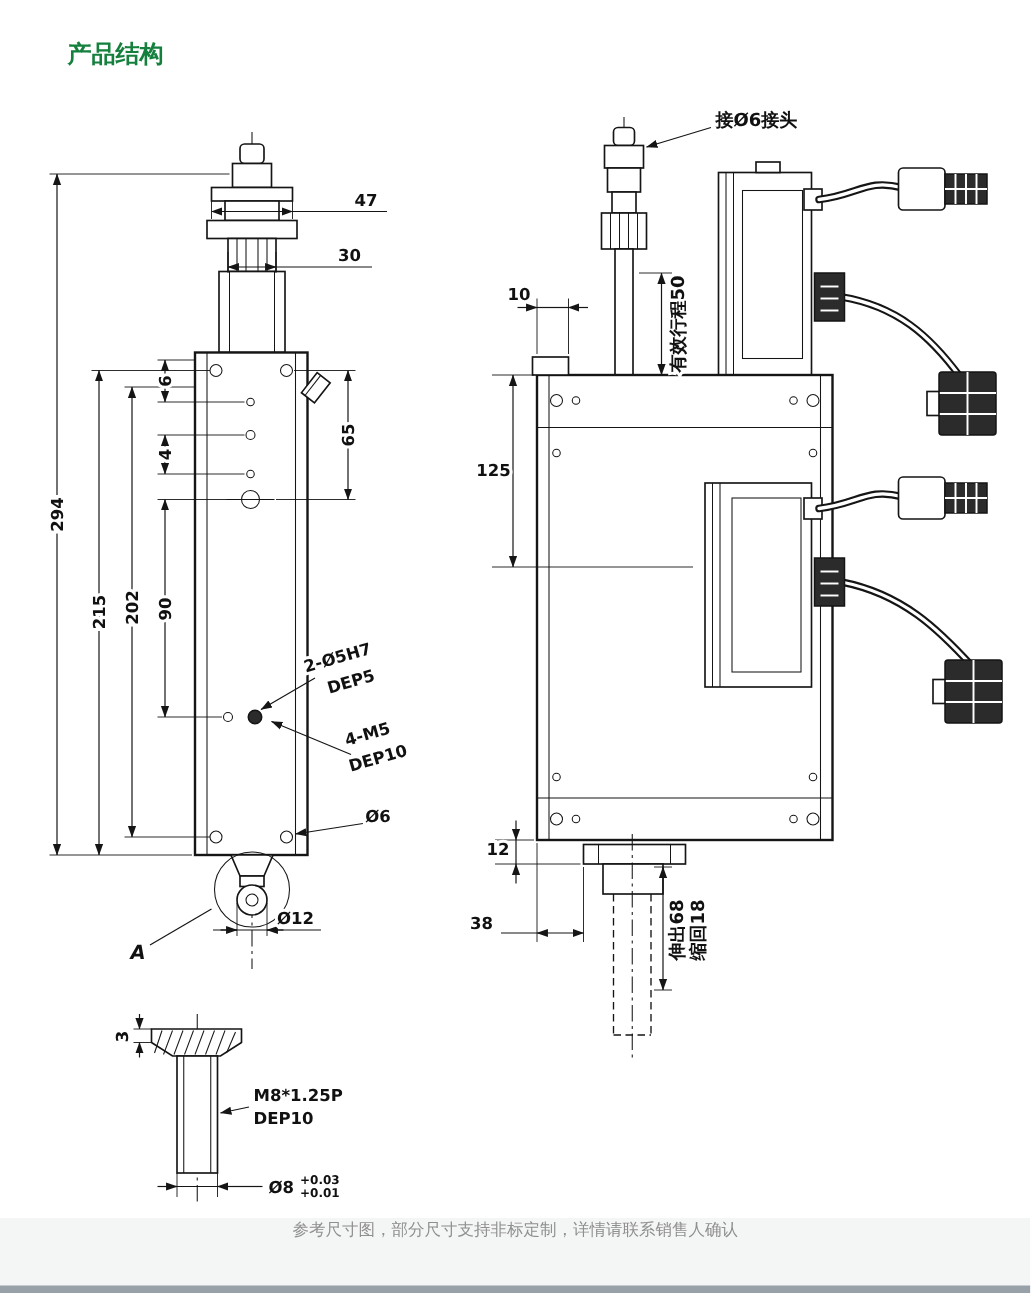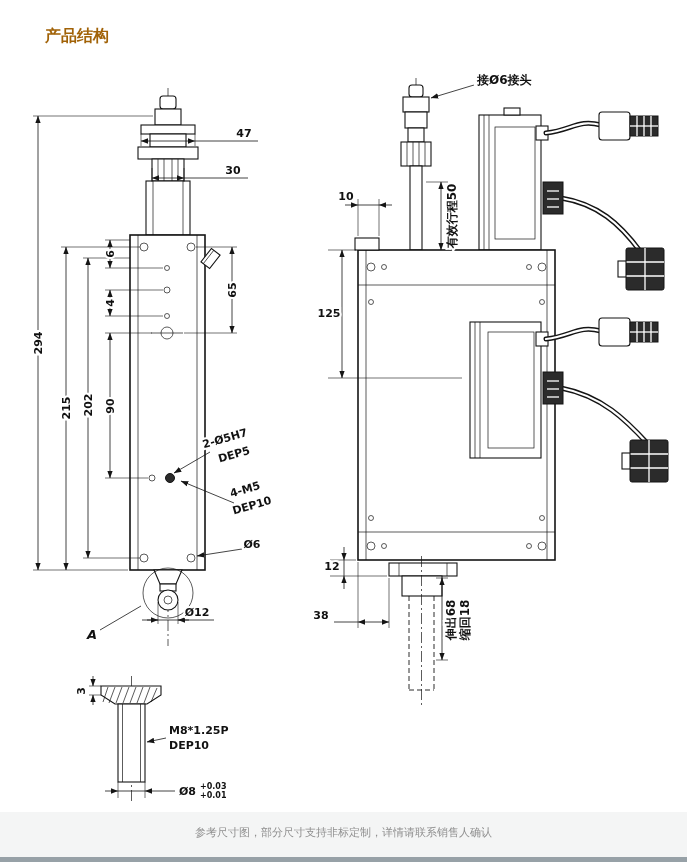--- a/index.html
+++ b/index.html
@@ -1,21 +1,21 @@
 <!DOCTYPE html>
 <html><head>
 <meta charset="utf-8">
 <style>
   html,body { margin:0; padding:0; background:#ffffff; }
   .page { position:relative; width:687px; height:862px; background:#ffffff; overflow:hidden;
           font-family:"DejaVu Sans","Liberation Sans",sans-serif; }
-  .title { position:absolute; left:45px; top:26px; font-size:16px; font-weight:bold; color:#a16207; }
+  .title { position:absolute; left:45px; top:26px; font-size:16px; font-weight:bold; color:#15803d; }
   .drawing { position:absolute; left:0; top:0; }
   .footer-strip { position:absolute; left:0; bottom:0; width:687px; height:50px; background:#f4f5f5;
-                  display:flex; align-items:center; justify-content:center; }
+                  display:flex; justify-content:center; }
   .footer-strip span { font-size:11px; color:#8f8f8f; margin-bottom:10px; }
   .bottom-bar { position:absolute; left:0; bottom:0; width:687px; height:5px; background:#97a1a7; }
 
   
   .fw  { fill:#ffffff; stroke:#151515; stroke-width:1.1; }
   .fw2 { fill:#ffffff; stroke:#151515; stroke-width:1.6; }
   .fd  { fill:#2b2b2b; stroke:#151515; stroke-width:1; }
   .tn  { fill:none; stroke:#151515; stroke-width:0.7; }
   .dim { fill:none; stroke:#151515; stroke-width:0.8; }
   .ext { fill:none; stroke:#151515; stroke-width:0.6; }

